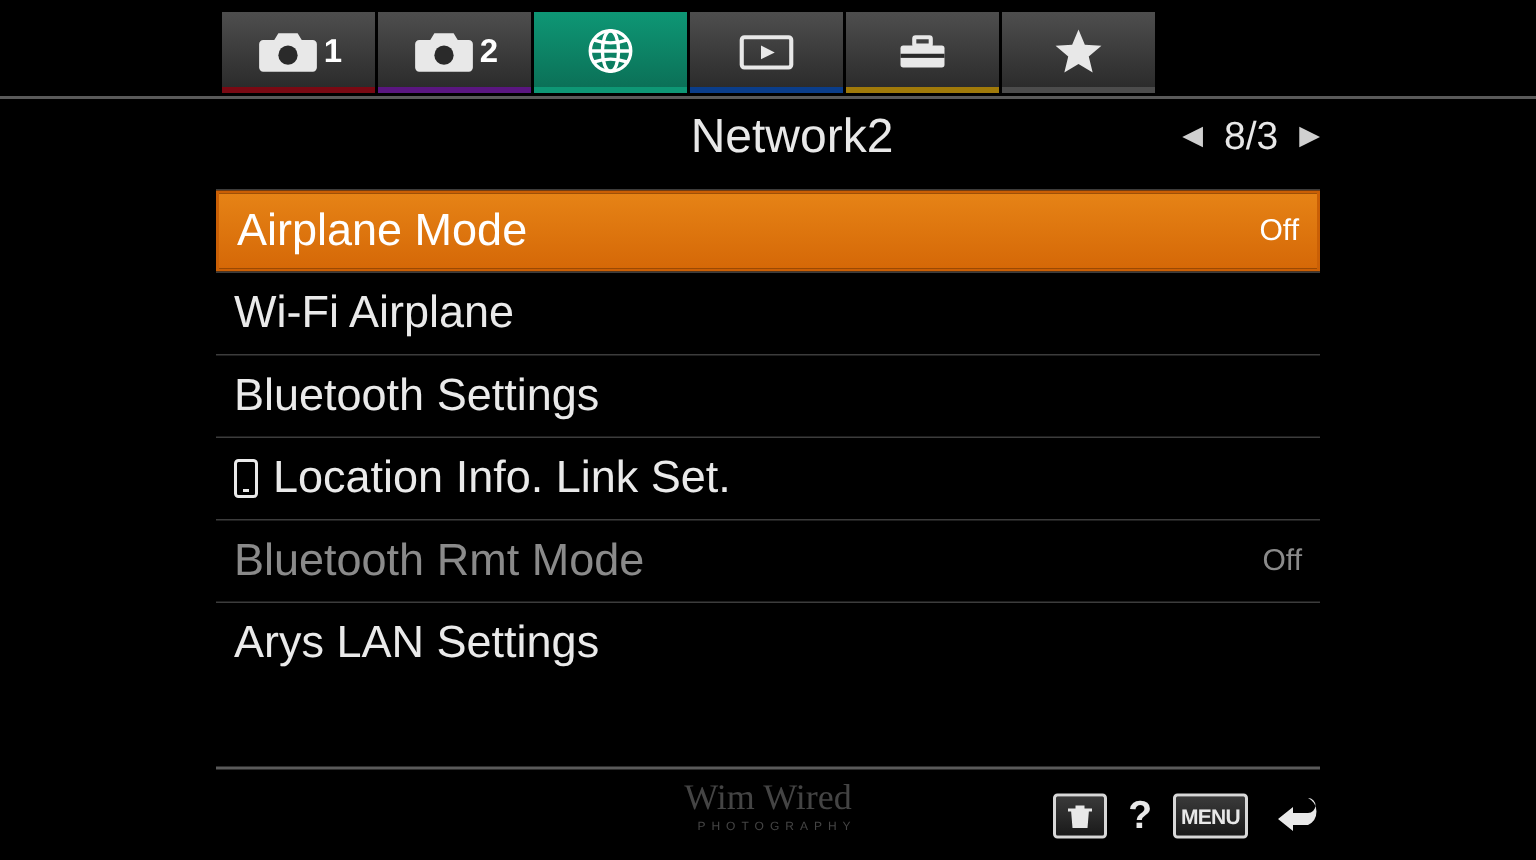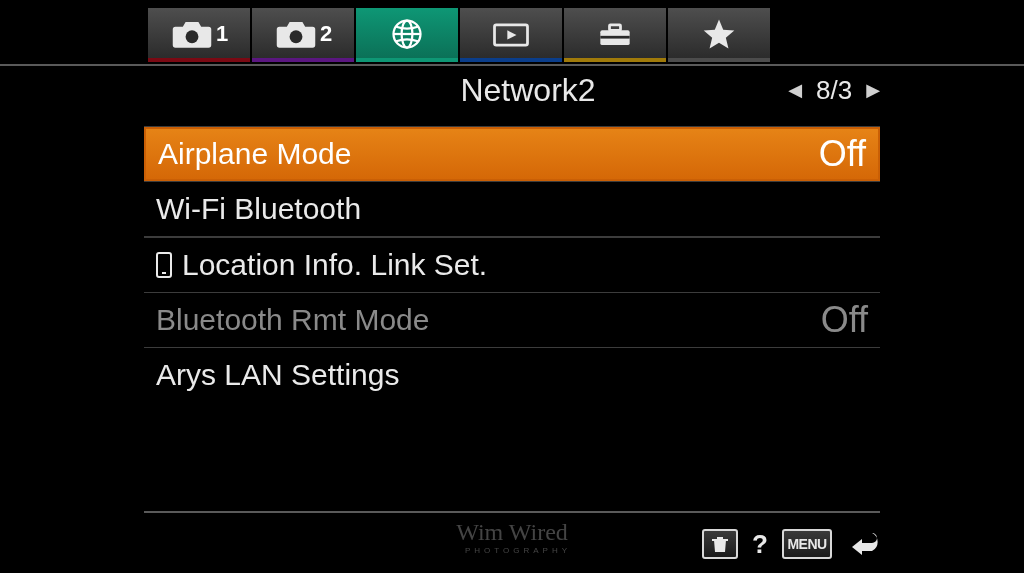--- a/index.html
+++ b/index.html
@@ -28,21 +28,21 @@
   .pager { position: absolute; right: 144px; display: flex; align-items: center; gap: 14px; color: #e8e8e8; font-size: 26px; }
   .pager .tri { font-size: 18px; color: #d0d0d0; }
   
   
   .menu { padding: 12px 144px; }
   .hr-thin { height: 1px; background: #3c3c3c; }
   .item { display: flex; align-items: center; justify-content: space-between; height: 54px; padding: 0 12px; color: #eaeaea; font-size: 30px; }
   .item .label { display: flex; align-items: center; gap: 6px; }
   .item.selected { background: linear-gradient(to bottom, #e68316, #d56807); border: 2px solid #ca5f05; color: #fff; }
   .item.disabled { color: #8a8a8a; }
-  .item .value { font-size: 36px; }
+  .item .value { font-size: 20px; }
   .phone-icon { display: inline-block; width: 16px; height: 26px; border: 2px solid #eaeaea; border-radius: 3px; position: relative; margin-right: 4px; }
   .phone-icon::after { content: ''; position: absolute; bottom: 2px; left: 50%; transform: translateX(-50%); width: 4px; height: 2px; background: #eaeaea; }
   
   
   .bottombar { position: absolute; bottom: 12px; right: 144px; display: flex; align-items: center; gap: 14px; }
   .iconbox { width: 36px; height: 30px; border: 2px solid #d8d8d8; border-radius: 3px; display: flex; align-items: center; justify-content: center; background: linear-gradient(to bottom, #3a3a3a, #1a1a1a); }
   .iconbox svg { width: 20px; height: 20px; }
   .qmark { color: #e8e8e8; font-size: 26px; font-weight: bold; }
   .menubox { width: 50px; height: 30px; border: 2px solid #d8d8d8; border-radius: 3px; display: flex; align-items: center; justify-content: center; background: linear-gradient(to bottom, #3a3a3a, #1a1a1a); color: #e8e8e8; font-size: 14px; font-weight: bold; letter-spacing: -0.5px; }
   .backarrow svg { width: 34px; height: 30px; }
@@ -122,25 +122,31 @@
     <div class="hr-thin"></div>
     <div class="item selected">
       <span class="label">
           <span>Airplane Mode</span>
         </span>
       <span class="value">Off</span>
     </div>
     <div class="hr-thin"></div>
     <div class="item">
       <span class="label">
-          <span>Wi-Fi Bluetooth</span>
+          <span>Wi-Fi Airplane</span>
         </span>
       <span class="value"></span>
     </div>
     <div class="hr-thin"></div>
+    <div class="item">
+      <span class="label">
+          <span>Bluetooth Settings</span>
+        </span>
+      <span class="value"></span>
+    </div>
     <div class="hr-thin"></div>
     <div class="item">
       <span class="label">
           <span class="phone-icon"></span>
           <span>Location Info. Link Set.</span>
         </span>
       <span class="value"></span>
     </div>
     <div class="hr-thin"></div>
     <div class="item disabled">

